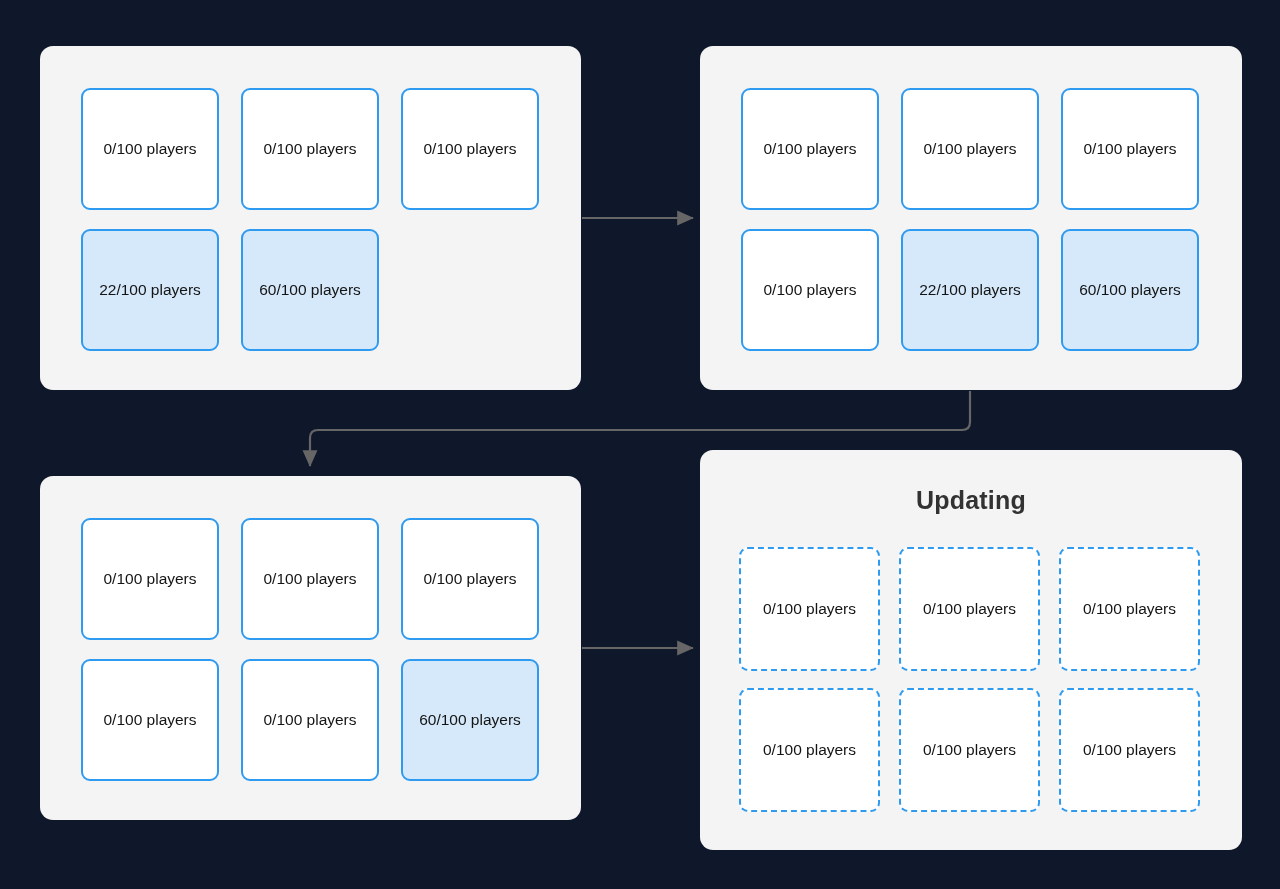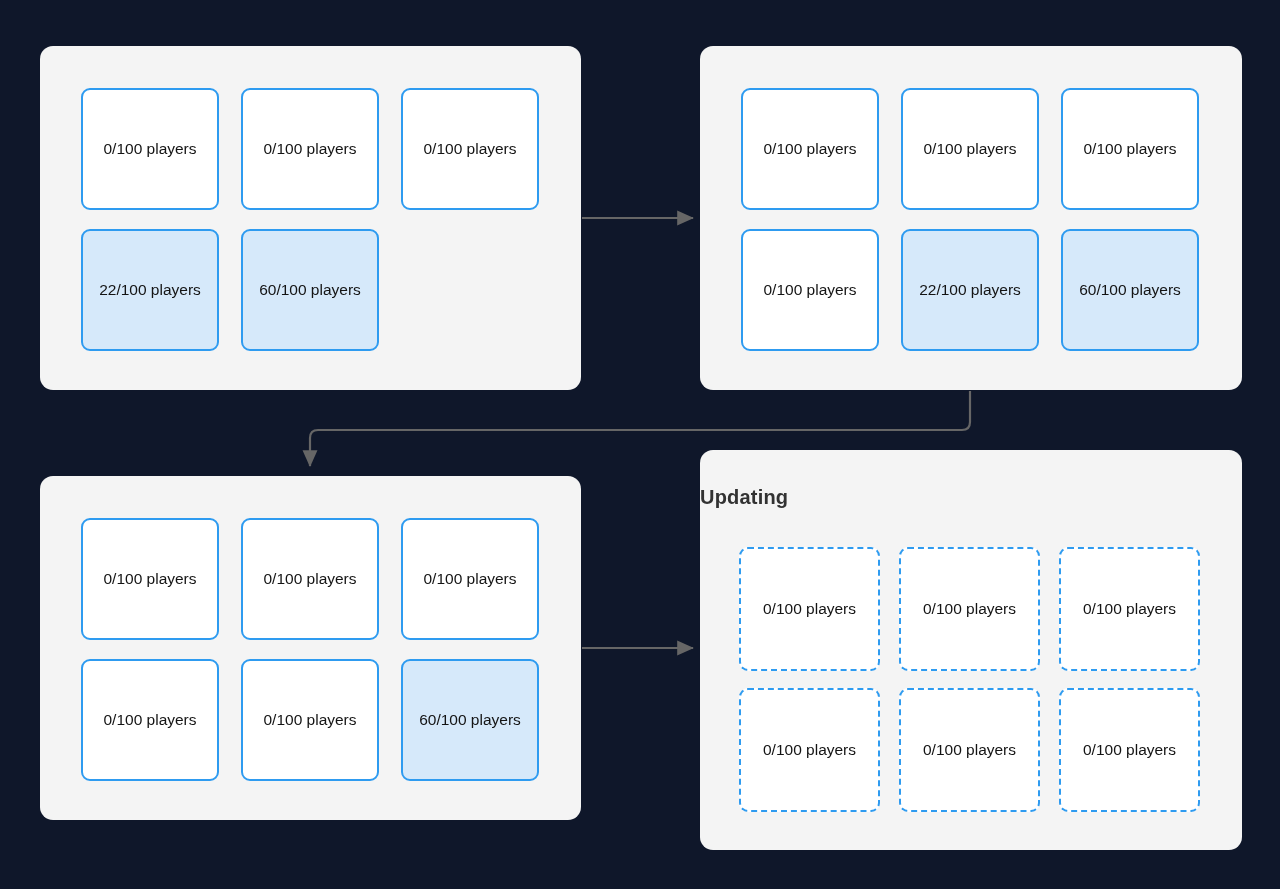--- a/index.html
+++ b/index.html
@@ -27,21 +27,22 @@
   #panel-a { left: 40px;  top: 46px;  width: 541px; height: 344px; }
   #panel-b { left: 700px; top: 46px;  width: 542px; height: 344px; }
   #panel-c { left: 40px;  top: 476px; width: 541px; height: 344px; }
   #panel-d { left: 700px; top: 450px; width: 542px; height: 400px; }
 
   .panel-title {
     position: absolute;
     left: 0;
     right: 0;
     top: 36px;
-    font-size: 20px;
+    text-align: center;
+    font-size: 25px;
     font-weight: bold;
     color: #323232;
     letter-spacing: 0.2px;
   }
 
   
   .grid {
     position: absolute;
     display: grid;
     grid-template-columns: repeat(3, 138px);

